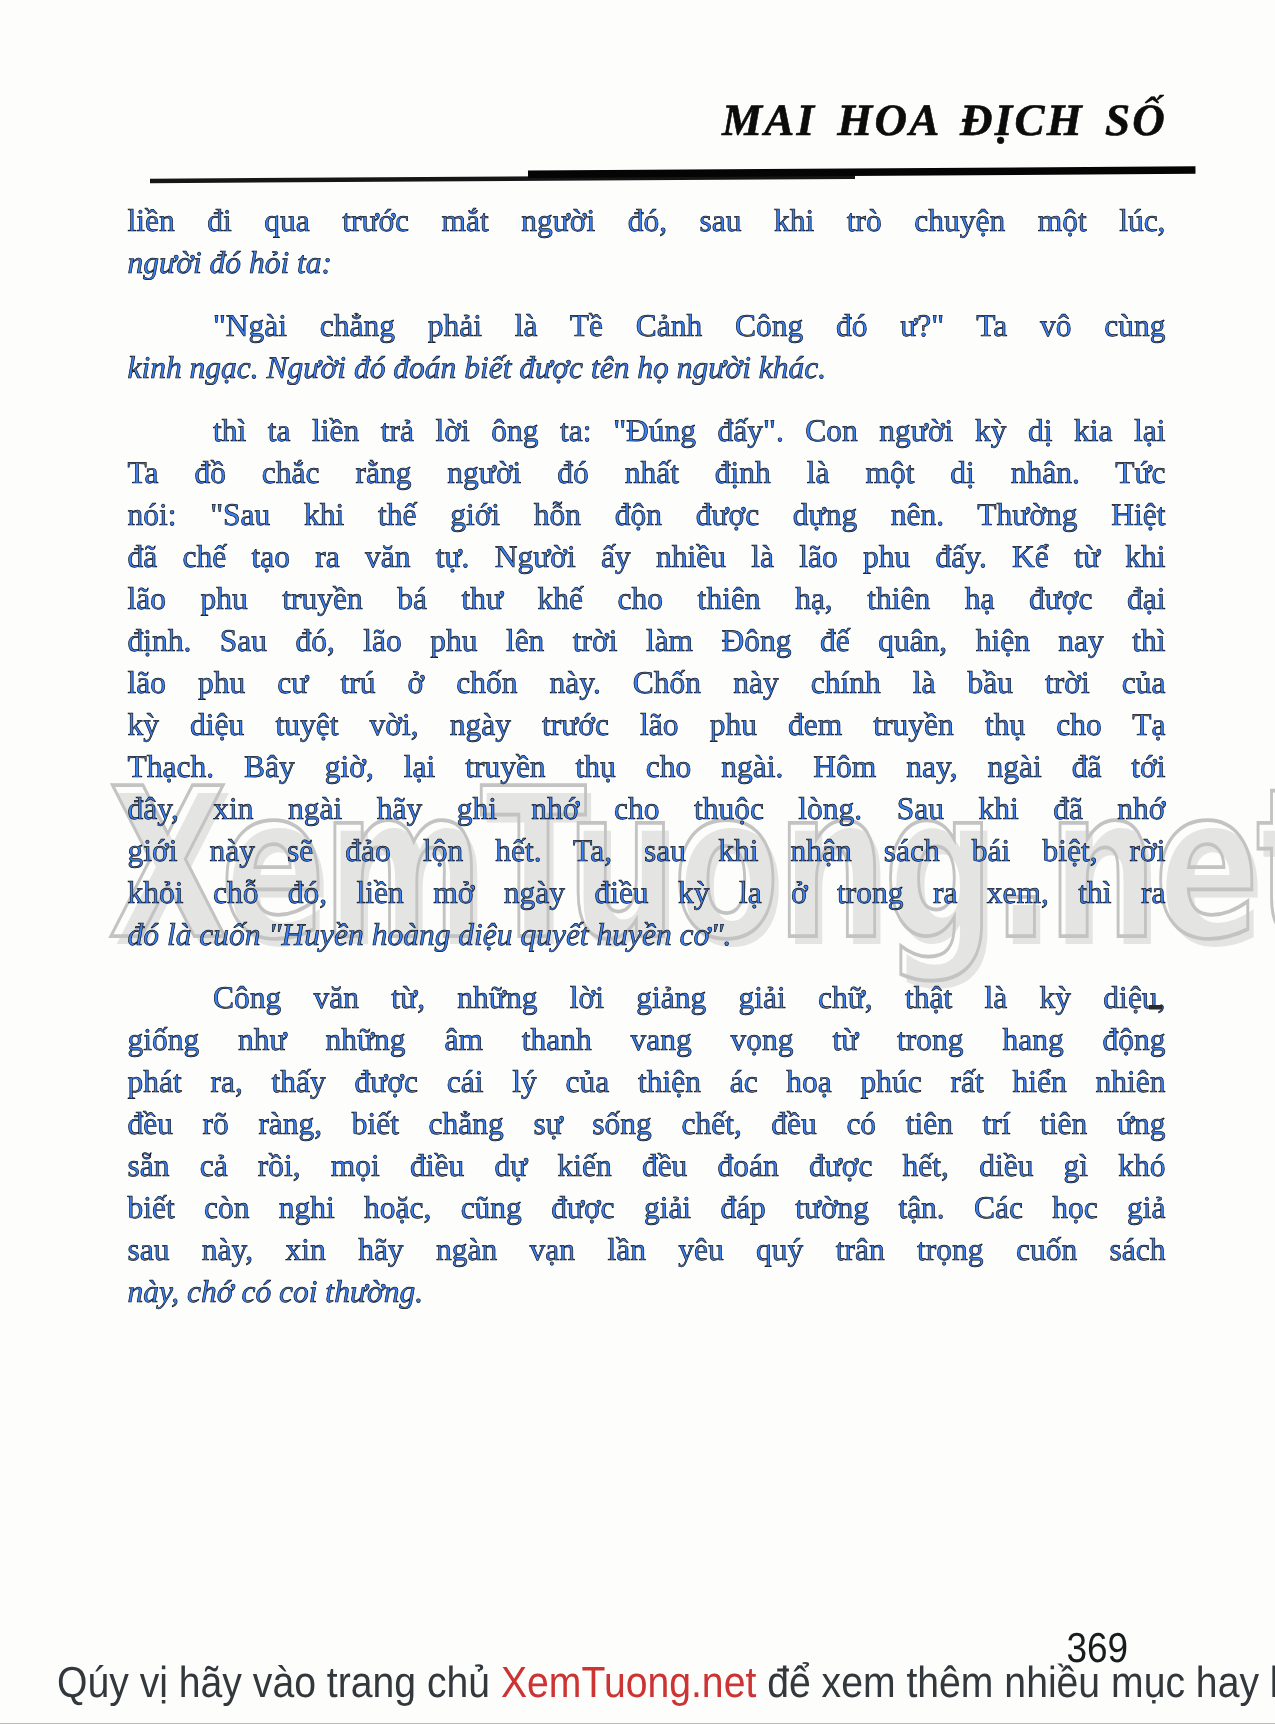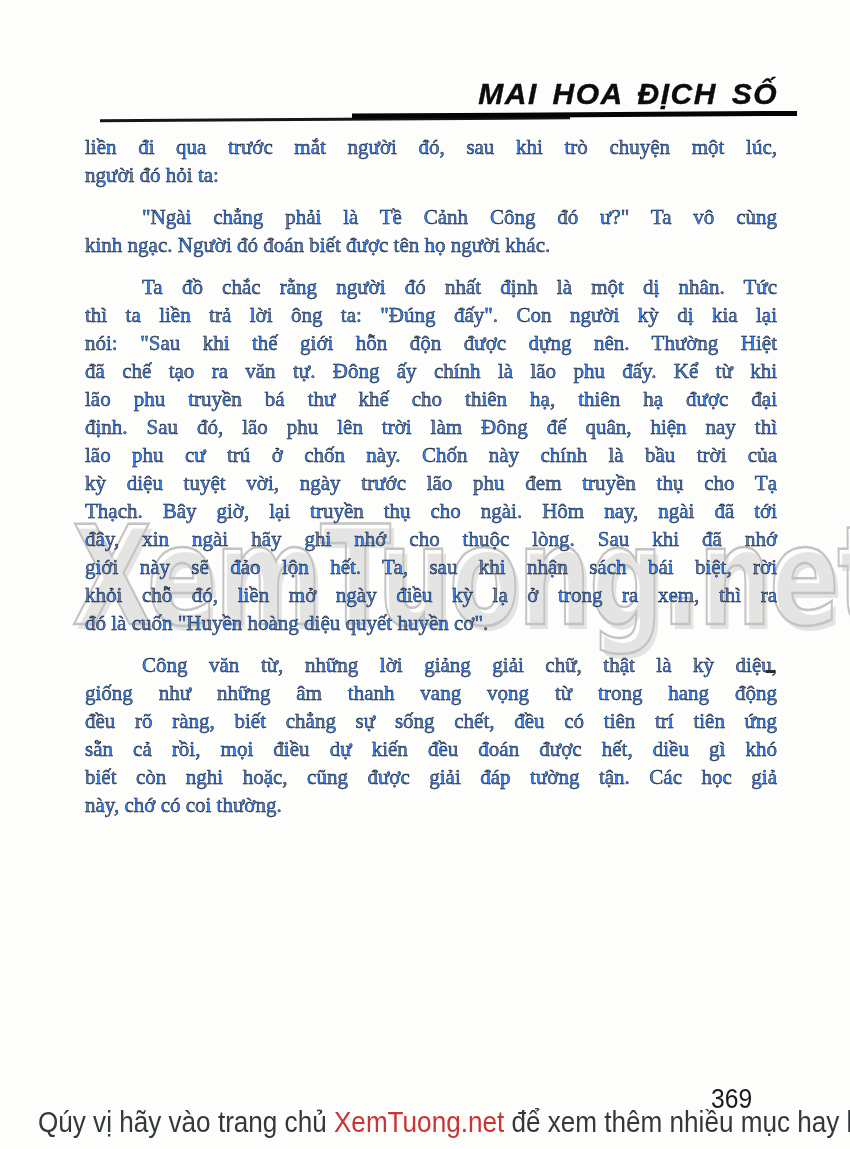--- a/index.html
+++ b/index.html
@@ -5,22 +5,22 @@
   html,body{margin:0;padding:0;background:#888;}
   .page{
     position:relative;
     width:850px;height:1149px;
     background:#fdfdfc;
     overflow:hidden;
     font-family:"Liberation Serif", serif;
   }
   
   .running-title{
-    position:absolute;top:78px;right:72px;
-    font-family:Liberation Sans, sans-serif;
+    position:absolute;top:65px;right:72px;
+    font-family:Liberation Serif, serif;
     font-style:italic;font-weight:bold;
     font-size:30px;line-height:32px;
     letter-spacing:1.5px;word-spacing:5px;
     color:#0c0c0c;
     -webkit-text-stroke:0.4px #0c0c0c;
   }
   .rule-wrap{position:absolute;left:0;top:0;width:850px;height:0;transform:rotate(-0.35deg);transform-origin:450px 117px;}
   .rule-thin{position:absolute;left:100px;top:117px;width:470px;height:2.5px;background:#161616;}
   .rule-thick{position:absolute;left:352px;top:113px;width:445px;height:4.5px;background:#050505;}
   
@@ -35,21 +35,21 @@
     text-shadow:5px 5px 0 #e4e4e2;
   }
   
   .body-text{
     position:absolute;left:85px;top:133px;width:692px;z-index:2;
     font-size:21px;line-height:28px;color:#3b82f6;
     -webkit-text-stroke:0.45px #0d0d0d;
   }
   .para{margin:0 0 14px 0;}
   .para .line{text-align:justify;text-align-last:justify;}
-  .para .line.last{text-align-last:left;}
+  .para .line.last{text-align-last:left;font-style:italic;}
   .para.indent .line:first-child{text-indent:57px;}
   .scan-dash{position:absolute;left:766px;top:670px;width:9px;height:3px;background:#2a2a2a;z-index:2;}
   
   .page-number{
     position:absolute;left:711px;top:1085px;
     font-family:"Liberation Sans", sans-serif;
     font-size:28px;line-height:28px;color:#191c1e;
     transform:scaleX(0.88);transform-origin:left top;
   }
   .footer{
@@ -77,40 +77,42 @@
   <div class="body-text">
       <div class="para">
         <div class="line">liền đi qua trước mắt người đó, sau khi trò chuyện một lúc,</div>
         <div class="line last">người đó hỏi ta:</div>
       </div>
       <div class="para indent">
         <div class="line">"Ngài chẳng phải là Tề Cảnh Công đó ư?" Ta vô cùng</div>
         <div class="line last">kinh ngạc. Người đó đoán biết được tên họ người khác.</div>
       </div>
       <div class="para indent">
+        <div class="line">thì ta liền trả lời ông ta: "Đúng đấy". Con người kỳ dị kia lại</div>
         <div class="line">Ta đồ chắc rằng người đó nhất định là một dị nhân. Tức</div>
-        <div class="line">thì ta liền trả lời ông ta: "Đúng đấy". Con người kỳ dị kia lại</div>
         <div class="line">nói: "Sau khi thế giới hỗn độn được dựng nên. Thường Hiệt</div>
-        <div class="line">đã chế tạo ra văn tự. Đông ấy chính là lão phu đấy. Kể từ khi</div>
+        <div class="line">đã chế tạo ra văn tự. Người ấy nhiều là lão phu đấy. Kể từ khi</div>
         <div class="line">lão phu truyền bá thư khế cho thiên hạ, thiên hạ được đại</div>
         <div class="line">định. Sau đó, lão phu lên trời làm Đông đế quân, hiện nay thì</div>
         <div class="line">lão phu cư trú ở chốn này. Chốn này chính là bầu trời của</div>
         <div class="line">kỳ diệu tuyệt vời, ngày trước lão phu đem truyền thụ cho Tạ</div>
         <div class="line">Thạch. Bây giờ, lại truyền thụ cho ngài. Hôm nay, ngài đã tới</div>
         <div class="line">đây, xin ngài hãy ghi nhớ cho thuộc lòng. Sau khi đã nhớ</div>
         <div class="line">giới này sẽ đảo lộn hết. Ta, sau khi nhận sách bái biệt, rời</div>
         <div class="line">khỏi chỗ đó, liền mở ngày điều kỳ lạ ở trong ra xem, thì ra</div>
         <div class="line last">đó là cuốn "Huyền hoàng diệu quyết huyền cơ".</div>
       </div>
       <div class="para indent">
         <div class="line">Công văn từ, những lời giảng giải chữ, thật là kỳ diệu,</div>
         <div class="line">giống như những âm thanh vang vọng từ trong hang động</div>
+        <div class="line">phát ra, thấy được cái lý của thiện ác hoạ phúc rất hiển nhiên</div>
         <div class="line">đều rõ ràng, biết chẳng sự sống chết, đều có tiên trí tiên ứng</div>
         <div class="line">sẵn cả rồi, mọi điều dự kiến đều đoán được hết, diều gì khó</div>
         <div class="line">biết còn nghi hoặc, cũng được giải đáp tường tận. Các học giả</div>
+        <div class="line">sau này, xin hãy ngàn vạn lần yêu quý trân trọng cuốn sách</div>
         <div class="line last">này, chớ có coi thường.</div>
       </div>
     </div>
 
   <div class="scan-dash"></div>
 
   <div class="page-number">369</div>
 
   <div class="footer" style="color: rgb(51, 56, 61);"><span>Qúy vị hãy vào trang chủ </span><span class="site" style="color: rgb(204, 51, 51);">XemTuong.net</span><span> để xem thêm nhiều mục hay khác</span></div>
 

